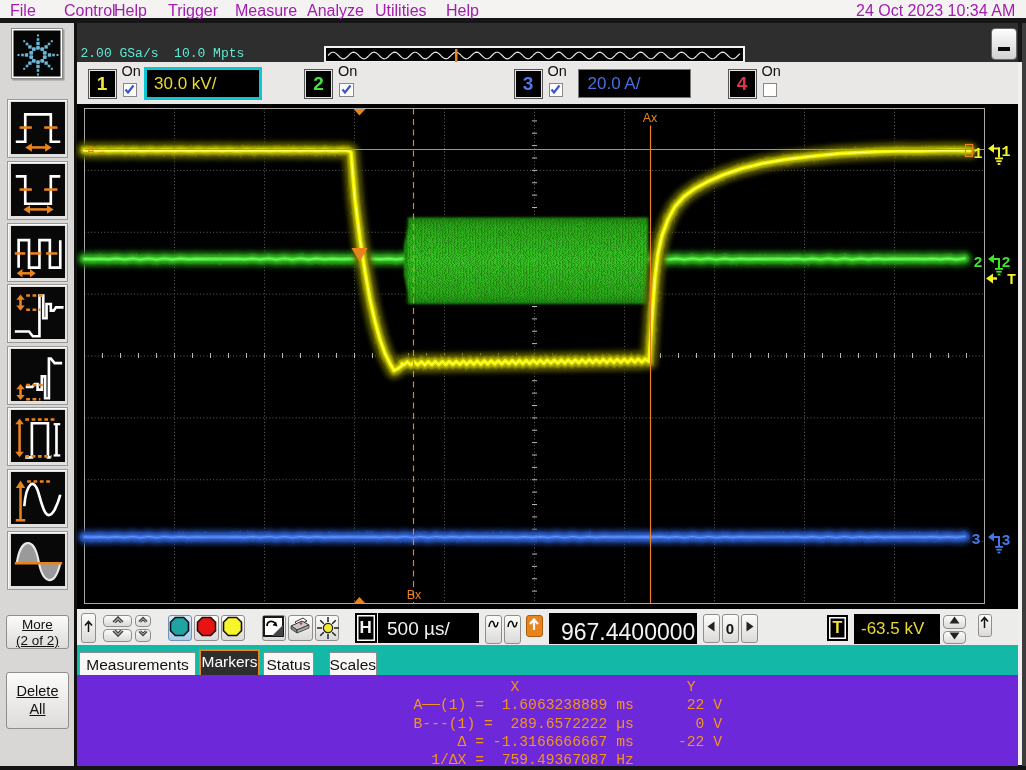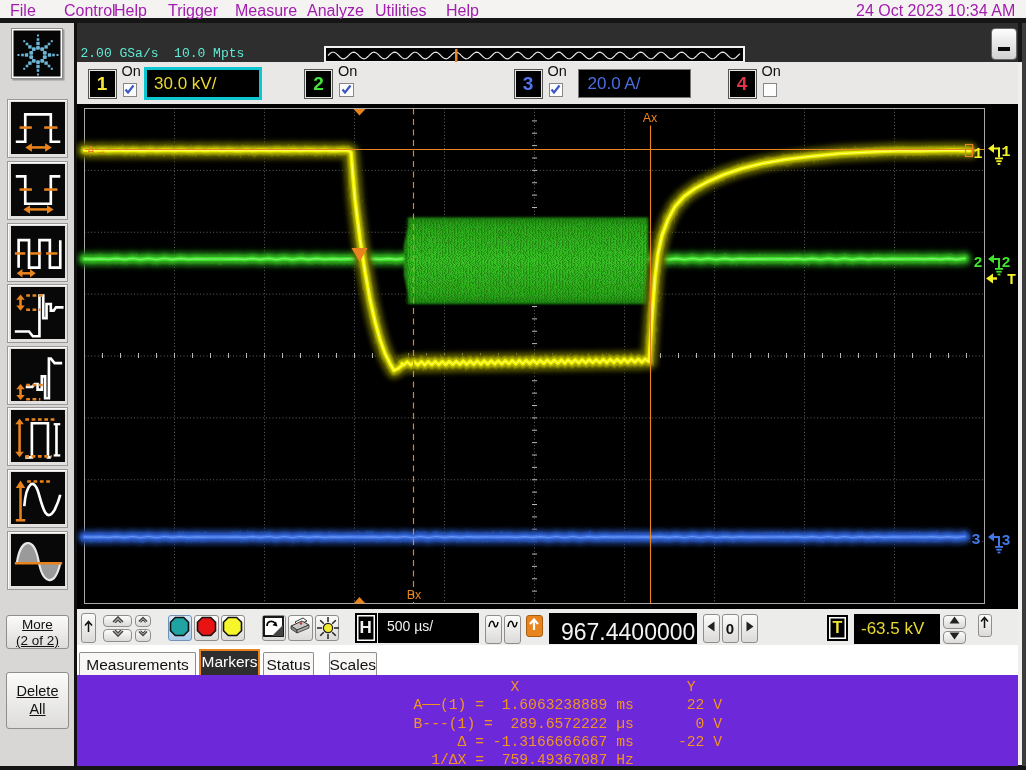--- a/index.html
+++ b/index.html
@@ -8,21 +8,21 @@
 #menubar { position:absolute; left:0; top:0; width:1026px; height:18px; background:#f4f3f1;
   color:#a21caf; font-size:16px; }
 #menubar span { position:absolute; top:2px; }
 #sidebar { position:absolute; left:0; top:22.5px; width:74px; height:743px; background:#d8d7d5; }
 #divider { position:absolute; left:74px; top:22.5px; width:2.5px; height:743px; background:#101010; }
 #toolbar { position:absolute; left:76.5px; top:22.5px; width:941px; height:39.5px; background:#2e2e2e; }
 #chanbar { position:absolute; left:76.5px; top:62px; width:941px; height:41.5px; background:#e9e8e6; }
 #scope   { position:absolute; left:76.5px; top:103.5px; }
 #scopebg { position:absolute; left:76.5px; top:103.5px; width:941px; height:505px; background:#000; }
 #botbar  { position:absolute; left:76.5px; top:608.5px; width:941px; height:37.5px; background:#ececeb; }
-#tabstrip{ position:absolute; left:76.5px; top:645px; width:941px; height:30px; background:#ffffff; }
+#tabstrip{ position:absolute; left:76.5px; top:645px; width:941px; height:30px; background:#14b8a6; }
 #tabdark { position:absolute; left:76.5px; top:645px; width:941px; height:5px; background:#2e2e2e; }
 #datapanel{ position:absolute; left:76.5px; top:675px; width:941px; height:99px; background:#6d28d9; }
 #rwhite  { position:absolute; left:1017.5px; top:62px; width:4.5px; height:703px; background:#f0efee; }
 #rdark   { position:absolute; left:1022px; top:22.5px; width:4px; height:747.5px; background:#3c3c3c; }
 #bstrip  { position:absolute; left:0; top:765.5px; width:1026px; height:4.5px; background:#141414; }
 #logo { position:absolute; left:11px; top:5.5px; width:52px; height:51px; background:#050505;
   border:1px solid #8a8a8a; box-shadow: inset 0 0 0 1.5px #fdfdfd, 1.5px 1.5px 0 #9a9a9a; padding:1.5px 0 0 1.5px; }
 .sbtn { position:absolute; left:7px; width:61px; height:59px; background:#e2e1df;
   border:1px solid #9a9998; box-shadow: inset 1px 1px 0 #fafafa; }
 .sbi { position:absolute; left:2.5px; top:2.5px; width:54px; height:52px; background:#080808; }
@@ -47,21 +47,21 @@
 .vbox.sel { top:5px; height:33px; border:3px solid #0cc6d2; padding:4px 0 0 7px; }
 .adjb { position:absolute; width:33px; height:14.5px; background:linear-gradient(#f6f6f5,#dedddb);
   border:1.5px solid #777; border-radius:4px; text-align:center; line-height:10px; }
 .grid line.gd { stroke:#606060; stroke-width:1; stroke-dasharray:1 2.3; }
 .grid line.tk { stroke:#b8b8b8; stroke-width:1; }
 .mklab { font-size:12.5px; font-family:"Liberation Sans",sans-serif; }
 .mklaba { font-size:11.5px; font-family:"Liberation Sans",sans-serif; }
 .chlab { font-size:15px; font-weight:bold; font-family:"Liberation Mono",monospace; }
 .bbtn { position:absolute; background:linear-gradient(#fcfcfb,#dbdad8); border:1.2px solid #8f8e8d;
   border-radius:3px; text-align:center; color:#111; }
-.blk { position:absolute; background:#000; color:#f2f2f2; font-size:14px; }
+.blk { position:absolute; background:#000; color:#f2f2f2; font-size:19px; }
 #tabstrip .tab { position:absolute; background:#f8f7f6; border:1px solid #8f8e8d; border-bottom:none;
   top:6.5px; height:23.5px; font-size:15.5px; color:#111; text-align:center;
   border-top-left-radius:2px; border-top-right-radius:2px; }
 #tabstrip .tabsel { position:absolute; background:#2e2e2e; border:2.2px solid #e8831e; border-bottom:none;
   top:4px; height:26px; font-size:15.5px; color:#fff; text-align:center; }
 #datapanel pre { position:absolute; left:337px; top:3px; color:#f09522;
   font-family:"Liberation Mono",monospace; font-size:14.7px; line-height:18.3px; }
 </style></head>
 <body>
 <div id="menubar">

